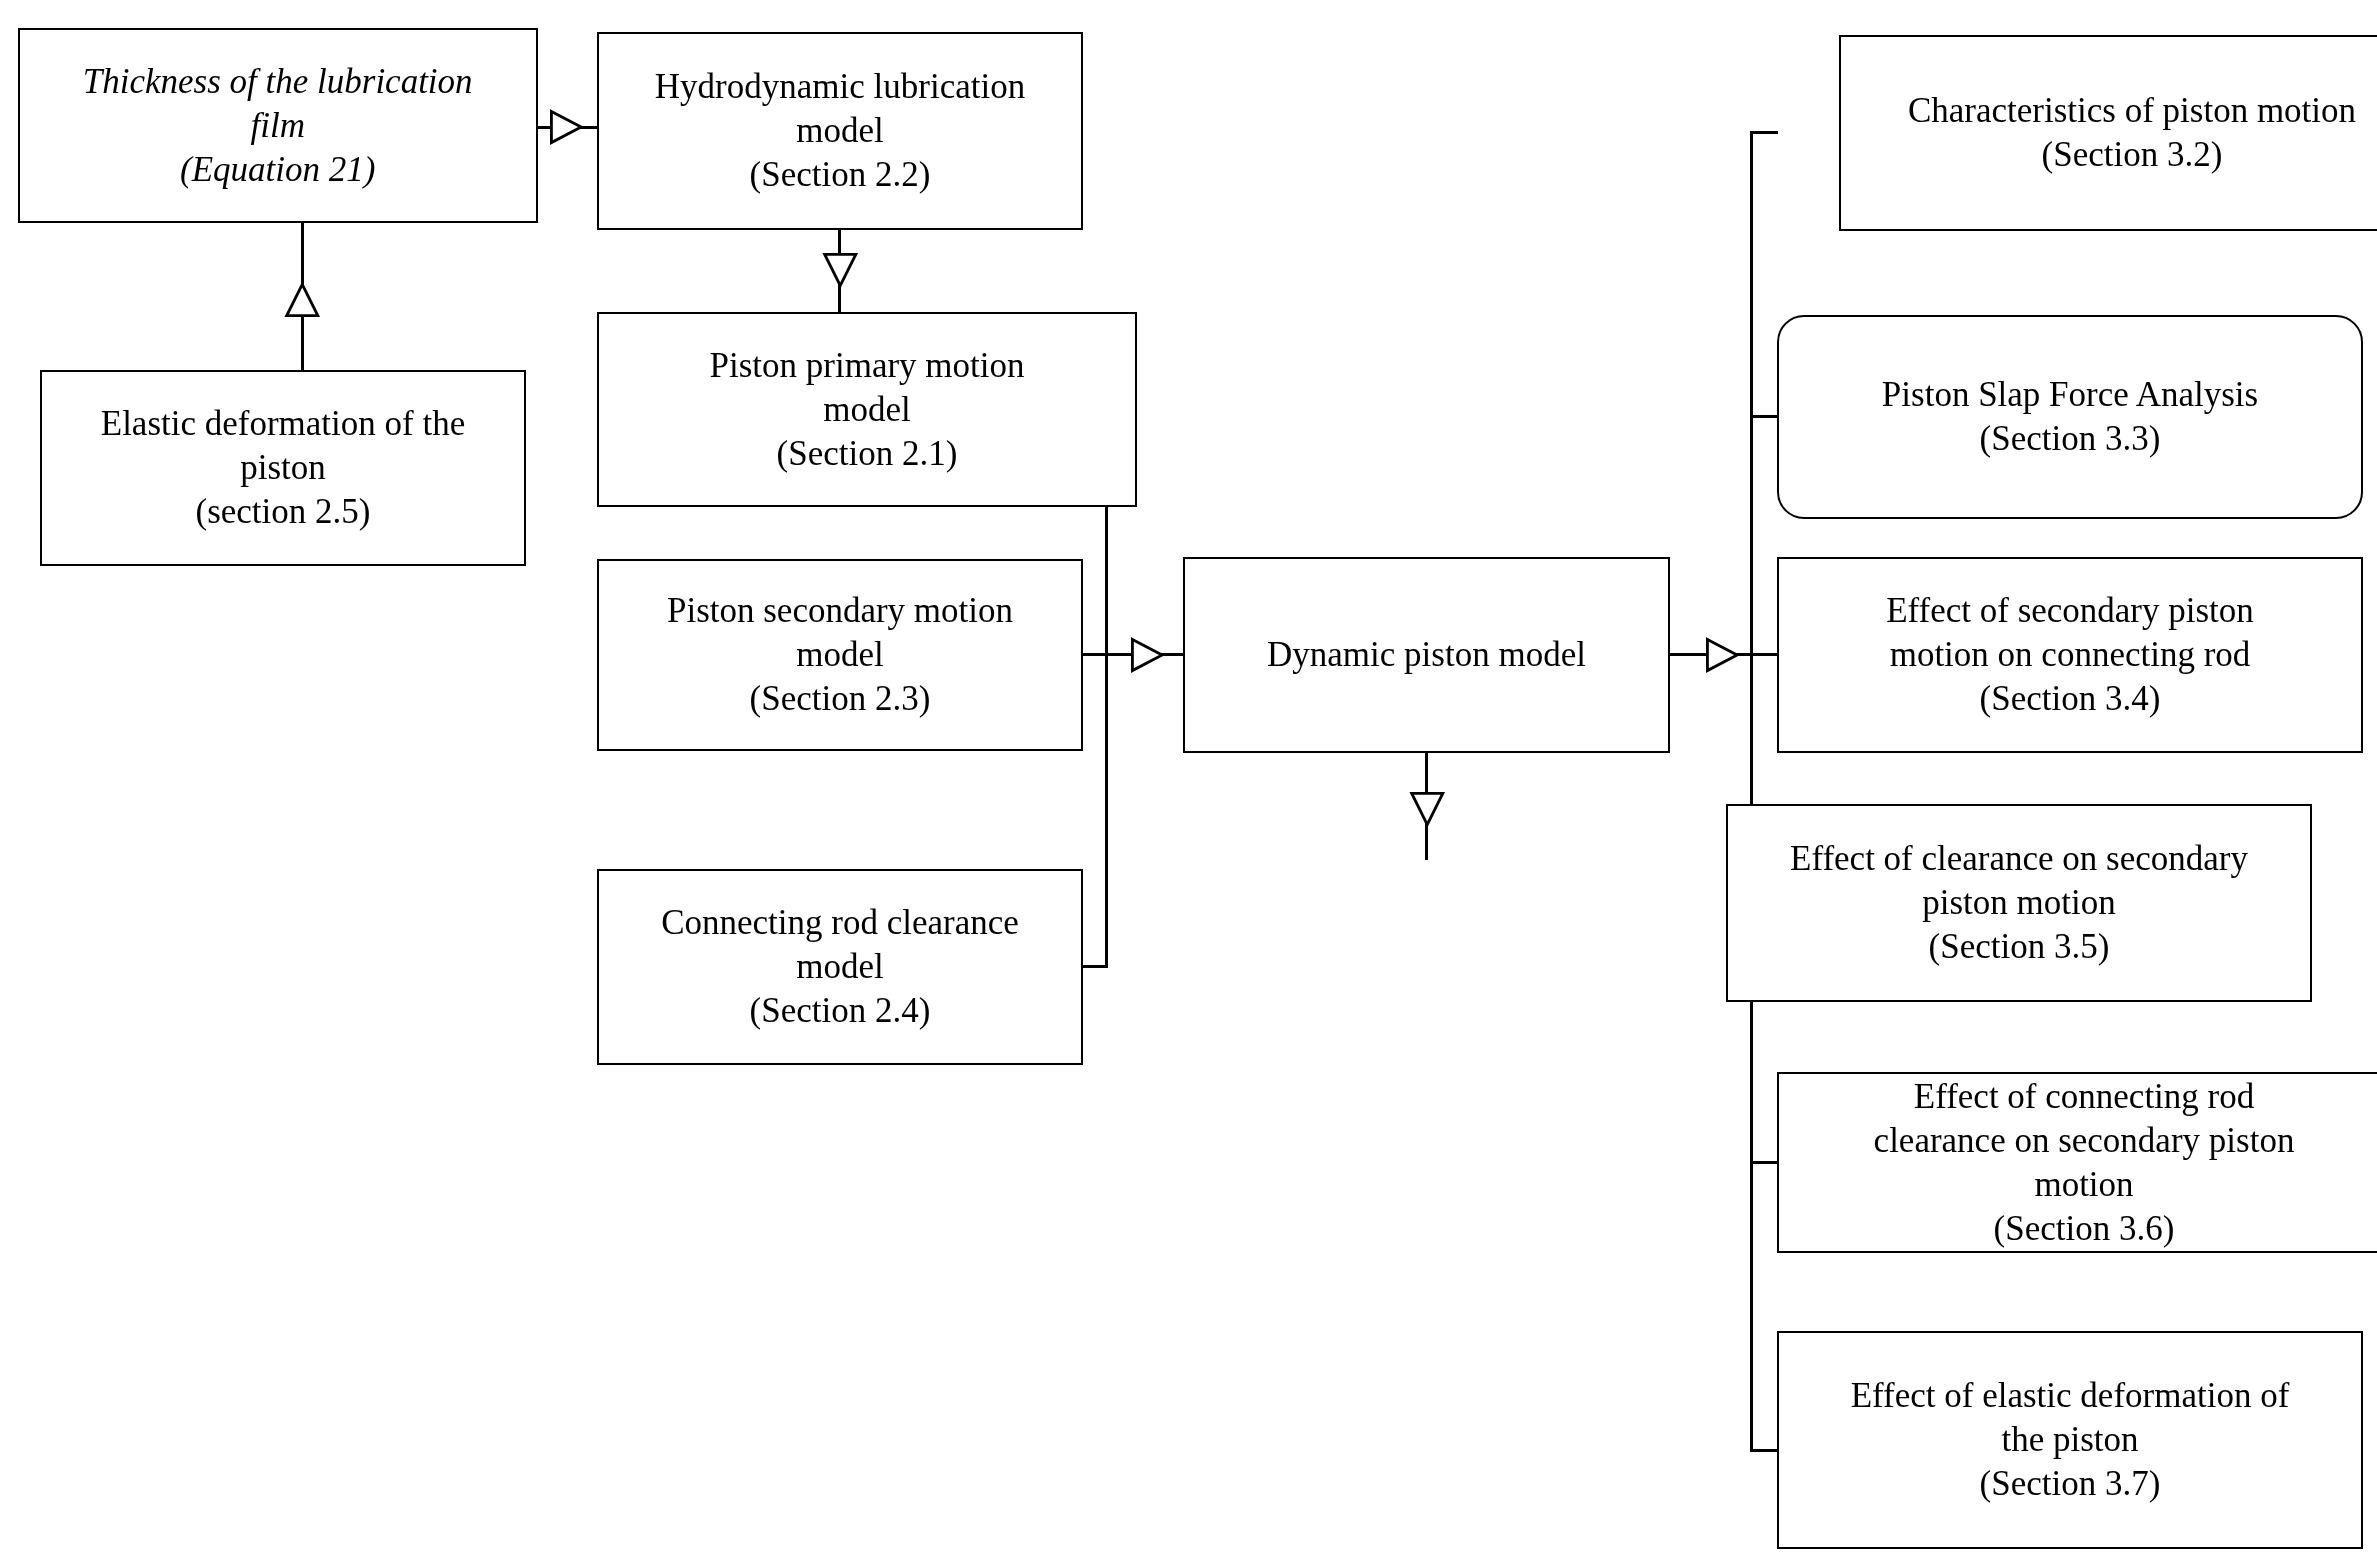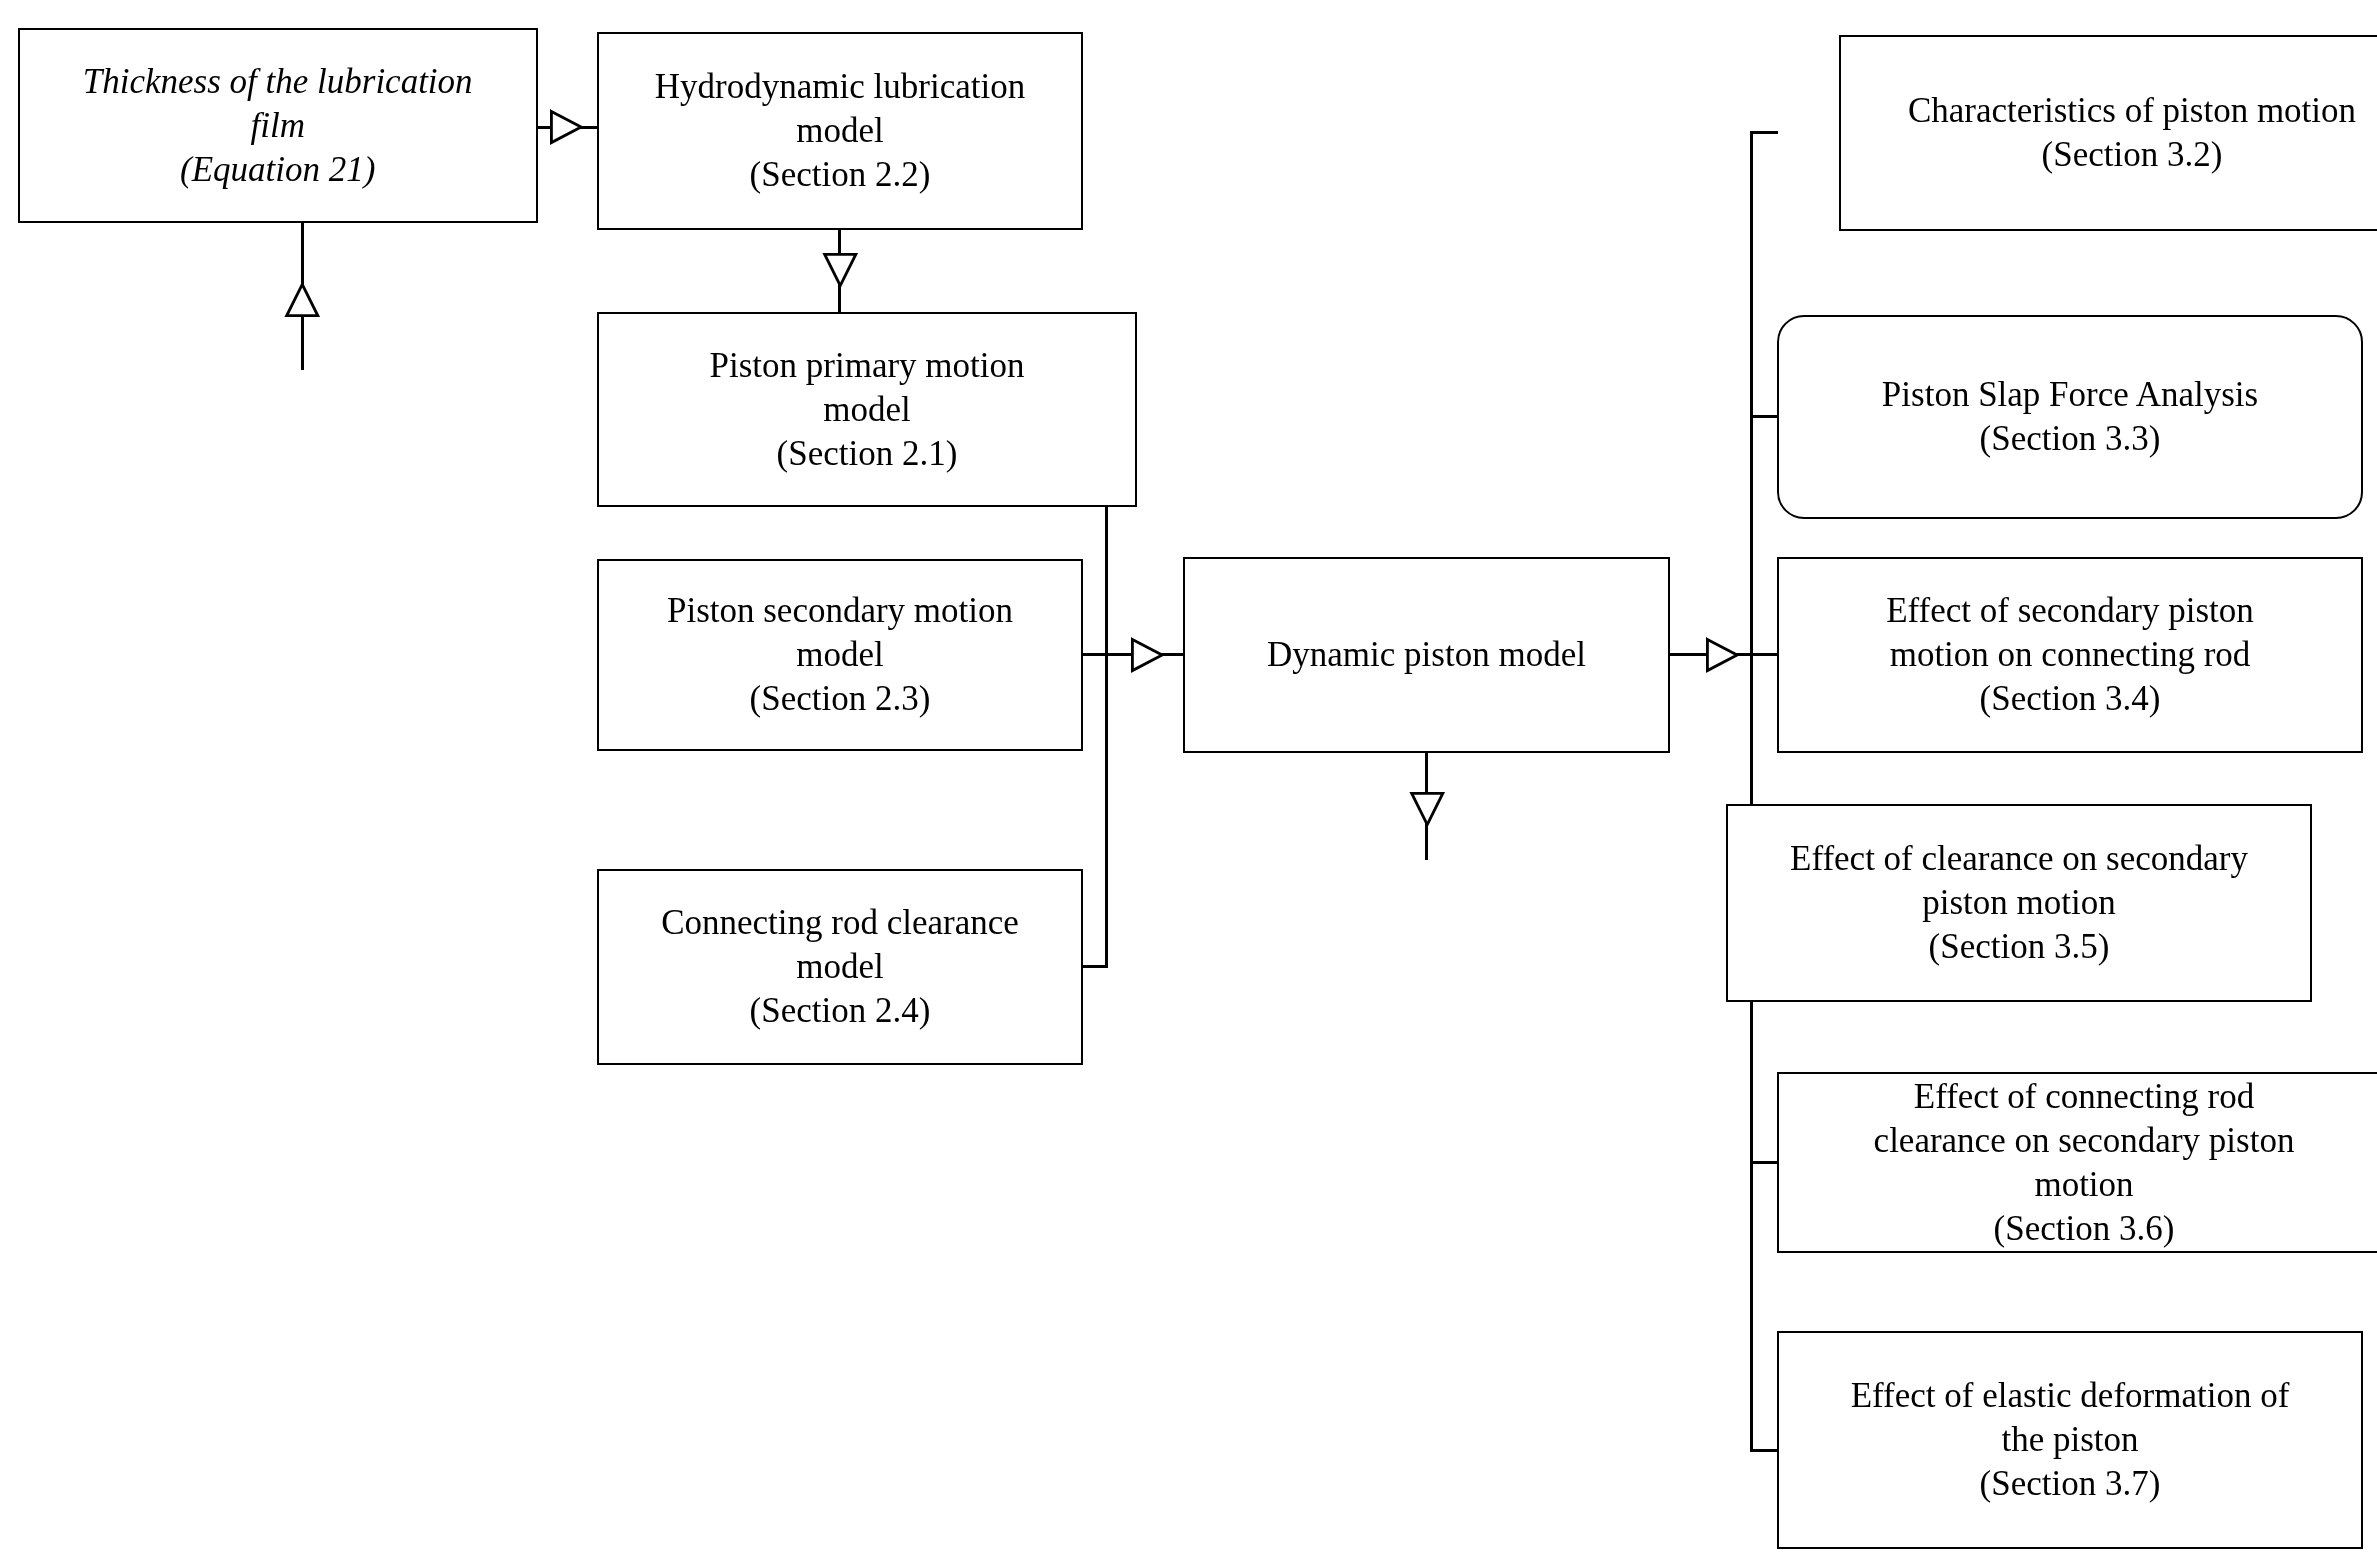--- a/index.html
+++ b/index.html
@@ -47,20 +47,25 @@
 <body>
 
 <div id="canvas">
 
   <div class="node" style="left:17.7px; top:28px; width:520px; height:195px;font-style:italic;">
     <span class="node-label">Thickness of the lubrication
 film
 (Equation 21)</span>
   </div>
 
+  <div class="node" style="left:40px; top:370px; width:486px; height:196px;">
+    <span class="node-label">Elastic deformation of the
+piston
+(section 2.5)</span>
+  </div>
 
   <div class="node" style="left:597px; top:32px; width:486px; height:198px;">
     <span class="node-label">Hydrodynamic lubrication
 model
 (Section 2.2)</span>
   </div>
 
   <div class="node" style="left:597px; top:312px; width:540px; height:195px;justify-content:flex-end;">
     <span class="node-label">Piston primary motion
 model

